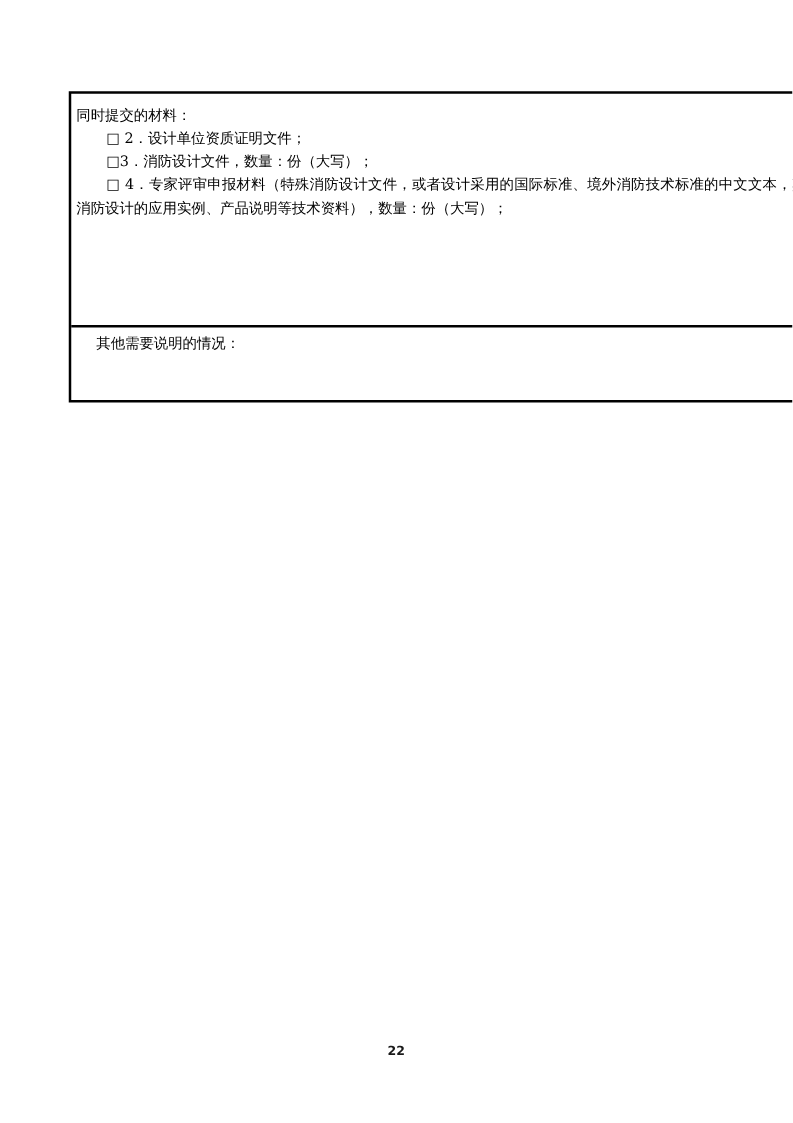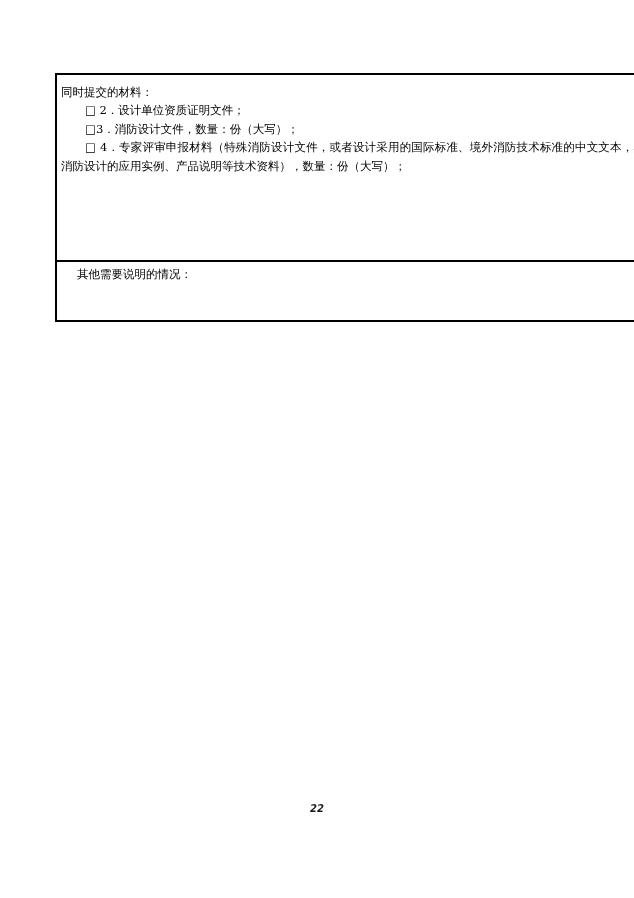--- a/index.html
+++ b/index.html
@@ -42,28 +42,27 @@
     line-height: 18.4px;
     text-align: justify;
     letter-spacing: 0;
   }
   .item {
     text-indent: 24px;
   }
   .page-number {
     position: absolute;
     left: 0;
-    top: 803px;
+    top: 836px;
     width: 634px;
     text-align: center;
     font-family: "DejaVu Sans", "Liberation Sans", sans-serif;
     font-weight: bold;
     font-size: 10px;
     color: #1a1a1a;
-    font-style: italic;
   }
 </style>
 </head>
 <body>
 
 <div class="page">
 
   <div class="form-table">
 
     <div class="row-submitted">

